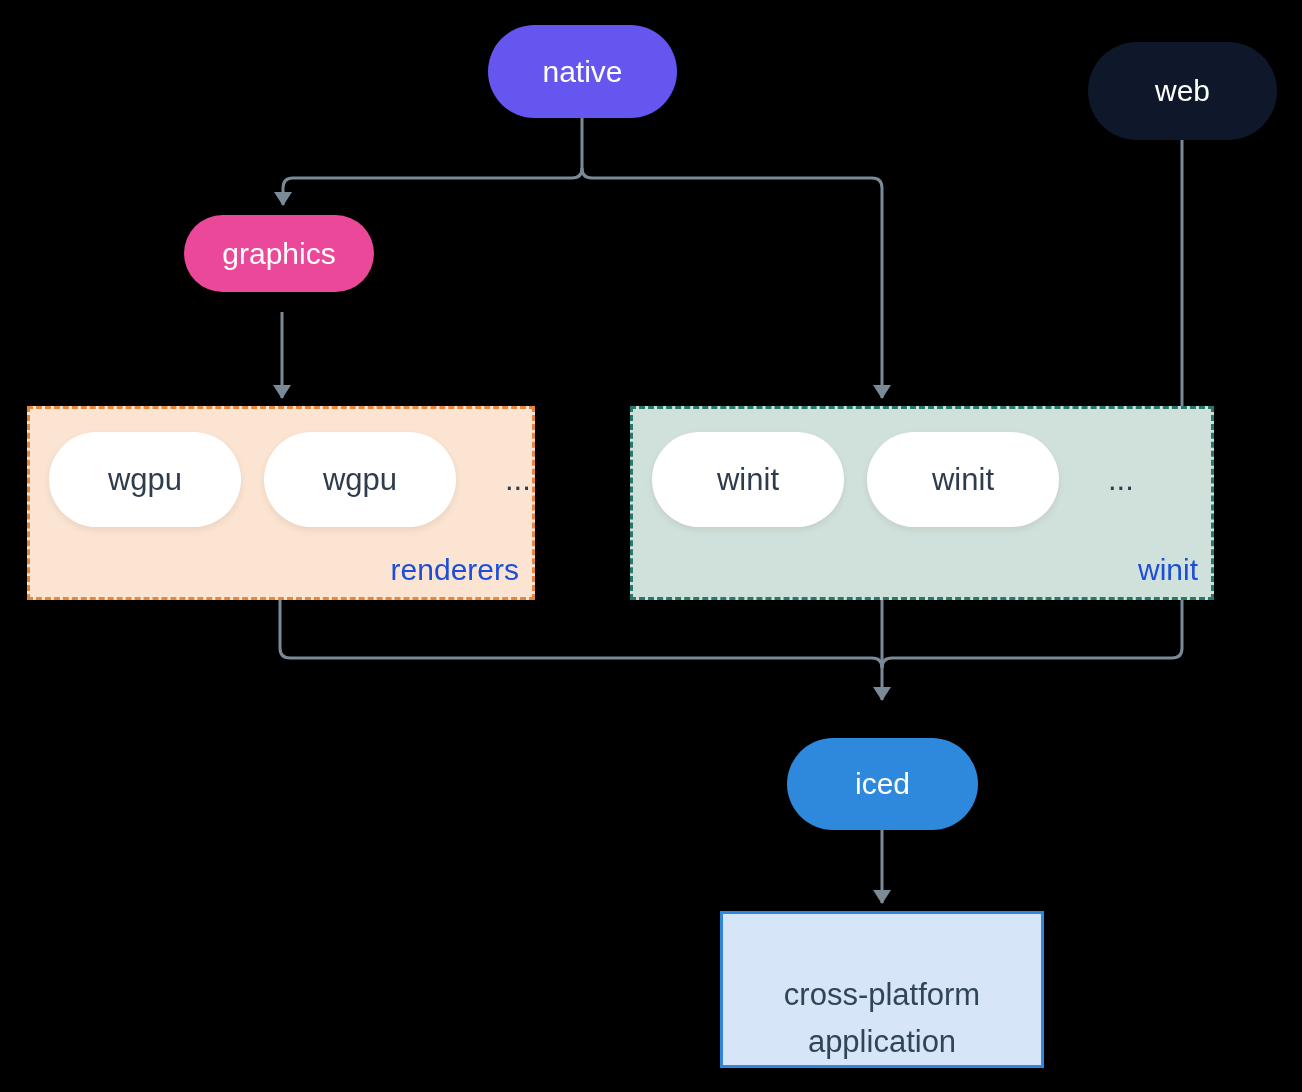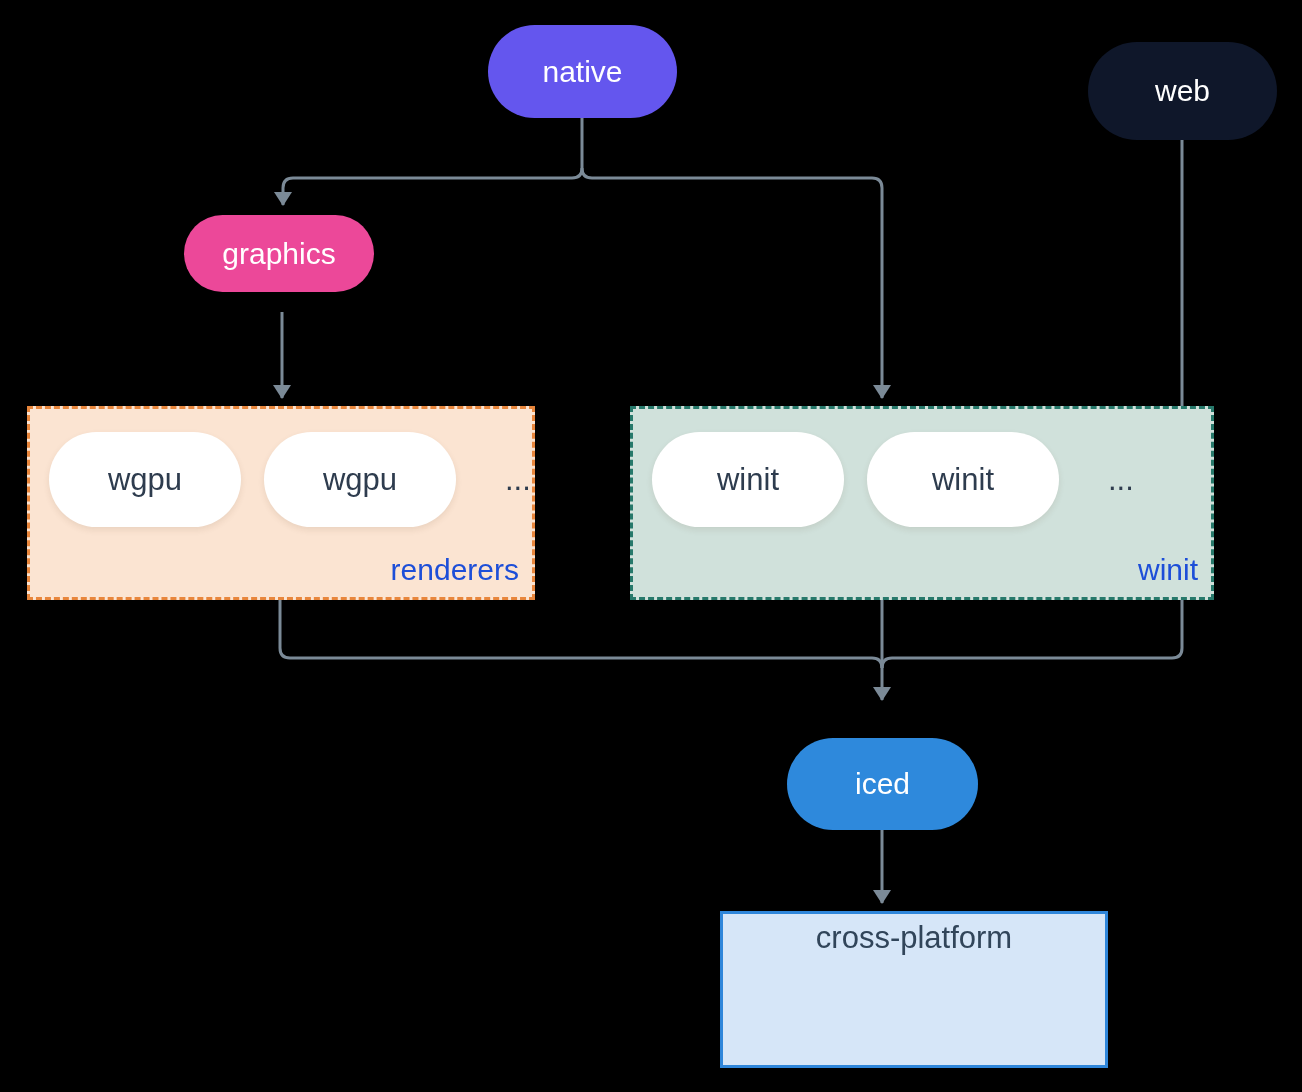--- a/index.html
+++ b/index.html
@@ -80,29 +80,29 @@
     position: absolute;
     right: 13px;
     bottom: 10px;
     font-size: 30px;
     color: #1d4ed8;
   }
   .app-box {
     position: absolute;
     left: 720px;
     top: 911px;
-    width: 388px;
+    width: 324px;
     height: 157px;
     box-sizing: border-box;
     background: #d6e6f8;
     border: 3px solid #2f86da;
     display: flex;
     flex-direction: column;
     align-items: center;
-    justify-content: space-between;
+    justify-content: flex-end;
     font-size: 31px;
     line-height: 47px;
     color: #31455a;
   }
 </style>
 </head>
 <body>
 
 <div id="canvas">
 
@@ -160,15 +160,16 @@
     </div>
     <span class="group-label">winit</span>
   </div>
 
   <div class="pill pill-iced">
     <span>iced</span>
   </div>
 
   <div class="app-box">
     <div>cross-platform</div>
+    <div>application</div>
   </div>
 
 </div>
 
 </body></html>

